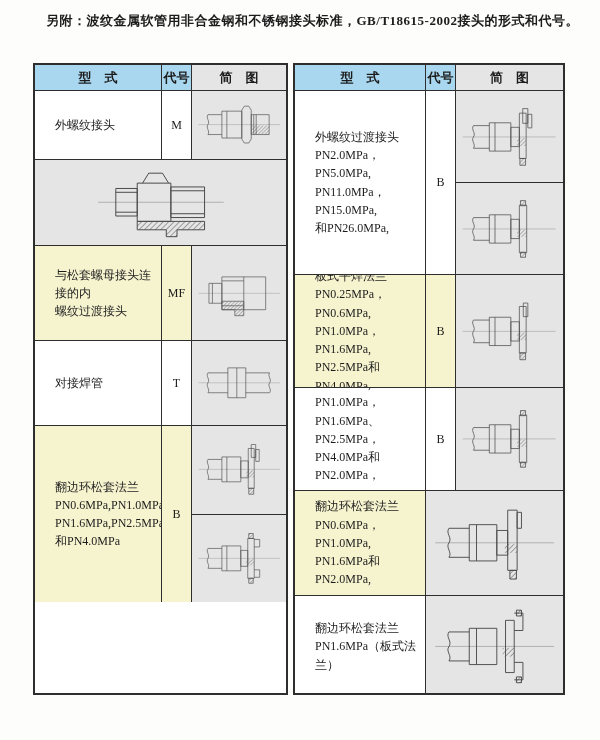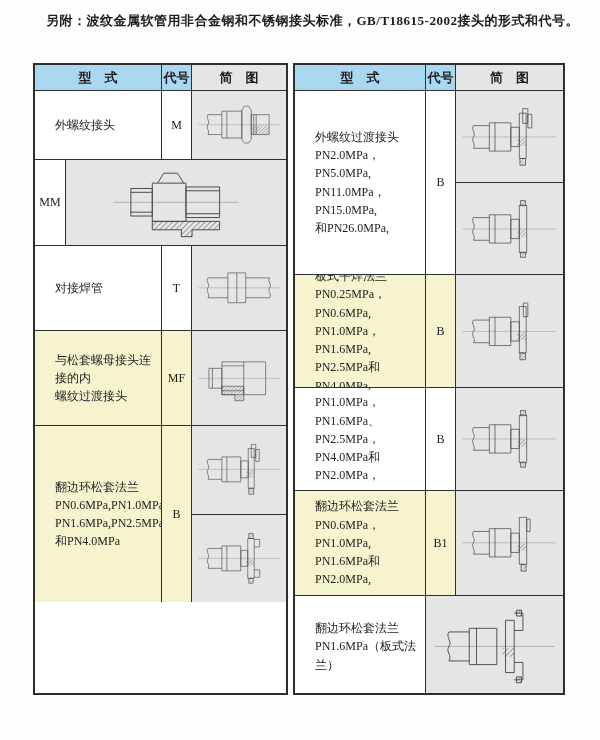--- a/index.html
+++ b/index.html
@@ -106,79 +106,78 @@
                   <line x1="119" y1="30" x2="119" y2="70"></line>
                   <rect x="109" y="52" width="36" height="18" fill="url(#hatch)" stroke="none"></rect>
                 </g>
               </svg>
             </div>
           </div>
       </div>
 
 
       <div class="row" style="height:86px">
-        <div class="cell code">MM</div>
         <div class="cell sketch">
             <div class="diag">
               <svg viewBox="0 0 170 100" preserveAspectRatio="xMidYMid meet">
                 <g fill="none" stroke="#4b4b4b" stroke-width="1.3" stroke-linejoin="round">
                   <line x1="3" y1="50" x2="167" y2="50" stroke="#8c8c8c" stroke-width="0.8"></line>
                   <rect x="26" y="32" width="28" height="36"></rect>
                   <line x1="26" y1="37" x2="54" y2="37"></line>
                   <line x1="26" y1="63" x2="54" y2="63"></line>
                   <rect x="54" y="25" width="44" height="50"></rect>
                   <path d="M61,25 L69,12 L87,12 L95,25"></path>
                   <rect x="98" y="30" width="44" height="40"></rect>
                   <line x1="98" y1="35" x2="142" y2="35"></line>
                   <line x1="98" y1="65" x2="142" y2="65"></line>
                   <path d="M54,75 L142,75 L142,86 L106,86 L106,95 L92,95 L92,86 L54,86 Z" fill="url(#hatch)"></path>
                 </g>
               </svg>
             </div>
           </div>
       </div>
 
+      <div class="row hl" style="height:95px">
+        <div class="cell type">与松套螺母接头连接的内
+螺纹过渡接头</div>
+        <div class="cell code">MF</div>
+        <div class="cell sketch">
+            <div class="diag">
+              <svg viewBox="0 0 170 100" preserveAspectRatio="xMidYMid meet">
+                <g fill="none" stroke="#4b4b4b" stroke-width="1.3" stroke-linejoin="round">
+                  <line x1="3" y1="50" x2="167" y2="50" stroke="#8c8c8c" stroke-width="0.8"></line>
+                  <rect x="24" y="30" width="26" height="40"></rect>
+                  <line x1="31" y1="30" x2="31" y2="70"></line>
+                  <rect x="50" y="17" width="88" height="66"></rect>
+                  <line x1="94" y1="17" x2="94" y2="83"></line>
+                  <line x1="50" y1="25" x2="94" y2="25"></line>
+                  <line x1="50" y1="75" x2="94" y2="75"></line>
+                  <path d="M50,66 L94,66 L94,95 L76,95 L76,83 L50,83 Z" fill="url(#hatch)"></path>
+                </g>
+              </svg>
+            </div>
+          </div>
+      </div>
+
       <div class="row" style="height:85px">
         <div class="cell type">对接焊管</div>
         <div class="cell code">T</div>
         <div class="cell sketch">
             <div class="diag">
               <svg viewBox="0 0 170 100" preserveAspectRatio="xMidYMid meet">
                 <g fill="none" stroke="#4b4b4b" stroke-width="1.3" stroke-linejoin="round">
                   <line x1="3" y1="50" x2="167" y2="50" stroke="#8c8c8c" stroke-width="0.8"></line>
                   <path d="M22,30 c-5,7 5,13 0,20 c-5,7 5,13 0,20"></path>
                   <line x1="22" y1="30" x2="62" y2="30"></line>
                   <line x1="22" y1="70" x2="62" y2="70"></line>
                   <rect x="62" y="20" width="36" height="60"></rect>
                   <line x1="80" y1="20" x2="80" y2="80"></line>
                   <line x1="98" y1="30" x2="146" y2="30"></line>
                   <line x1="98" y1="70" x2="146" y2="70"></line>
                   <path d="M146,30 c-5,7 5,13 0,20 c-5,7 5,13 0,20"></path>
-                </g>
-              </svg>
-            </div>
-          </div>
-      </div>
-
-      <div class="row hl" style="height:95px">
-        <div class="cell type">与松套螺母接头连接的内
-螺纹过渡接头</div>
-        <div class="cell code">MF</div>
-        <div class="cell sketch">
-            <div class="diag">
-              <svg viewBox="0 0 170 100" preserveAspectRatio="xMidYMid meet">
-                <g fill="none" stroke="#4b4b4b" stroke-width="1.3" stroke-linejoin="round">
-                  <line x1="3" y1="50" x2="167" y2="50" stroke="#8c8c8c" stroke-width="0.8"></line>
-                  <rect x="24" y="30" width="26" height="40"></rect>
-                  <line x1="31" y1="30" x2="31" y2="70"></line>
-                  <rect x="50" y="17" width="88" height="66"></rect>
-                  <line x1="94" y1="17" x2="94" y2="83"></line>
-                  <line x1="50" y1="25" x2="94" y2="25"></line>
-                  <line x1="50" y1="75" x2="94" y2="75"></line>
-                  <path d="M50,66 L94,66 L94,95 L76,95 L76,83 L50,83 Z" fill="url(#hatch)"></path>
                 </g>
               </svg>
             </div>
           </div>
       </div>
 
       <div class="row hl" style="height:177px">
         <div class="cell type">翻边环松套法兰
 PN0.6MPa,PN1.0MPa,
 PN1.6MPa,PN2.5MPa,
@@ -331,21 +330,20 @@
                 </g>
               </svg>
             </div>
           </div>
       </div>
 
       <div class="row hl" style="height:105px">
         <div class="cell type">翻边环松套法兰
 PN0.6MPa，PN1.0MPa,
 PN1.6MPa和PN2.0MPa,</div>
-        <div class="cell code">B1</div>
         <div class="cell sketch">
             <div class="diag">
               <svg viewBox="0 0 170 100" preserveAspectRatio="xMidYMid meet">
                 <g fill="none" stroke="#4b4b4b" stroke-width="1.3" stroke-linejoin="round">
                   <line x1="3" y1="50" x2="167" y2="50" stroke="#8c8c8c" stroke-width="0.8"></line>
                   <path d="M22,30 c-5,7 5,13 0,20 c-5,7 5,13 0,20"></path>
                   <line x1="22" y1="30" x2="50" y2="30"></line>
                   <line x1="22" y1="70" x2="50" y2="70"></line>
                   <rect x="50" y="25" width="38" height="50"></rect>
                   <line x1="60" y1="25" x2="60" y2="75"></line>

